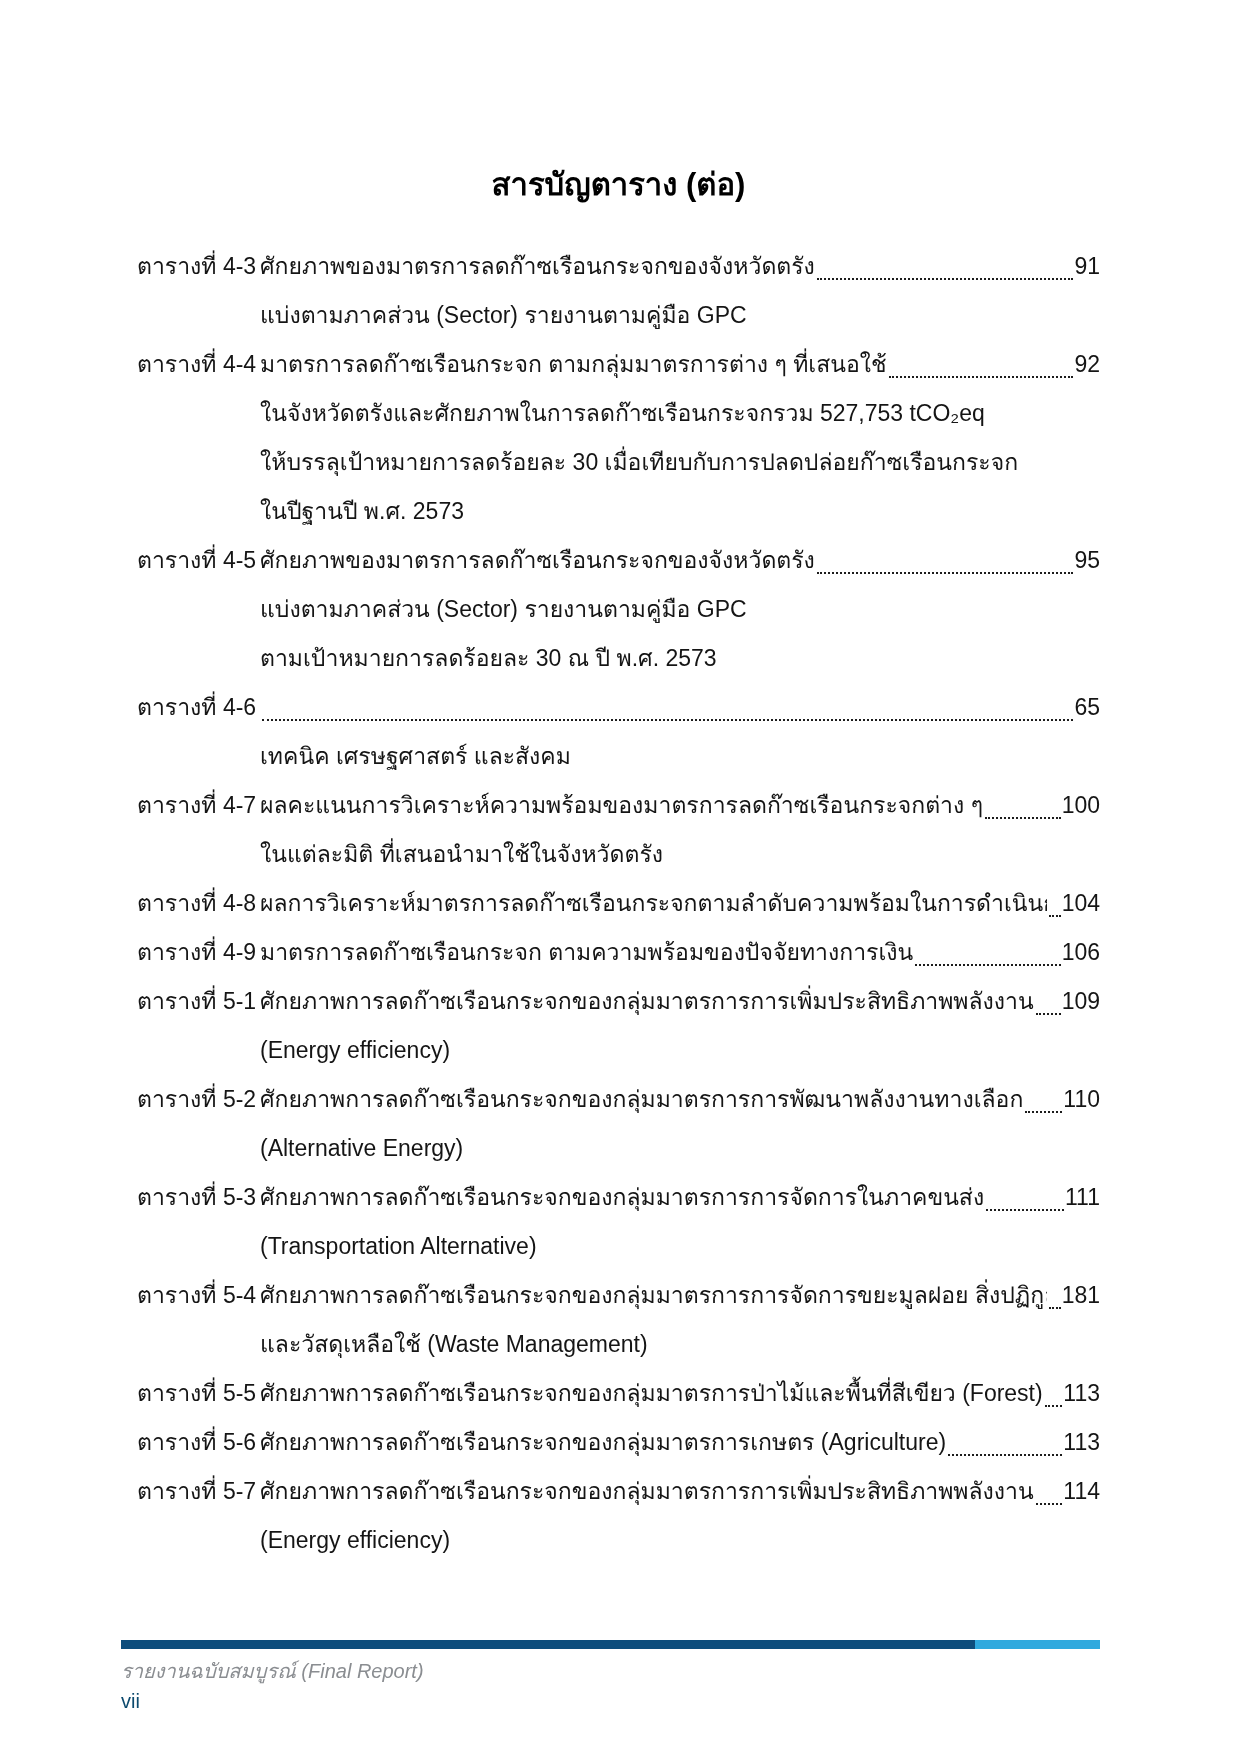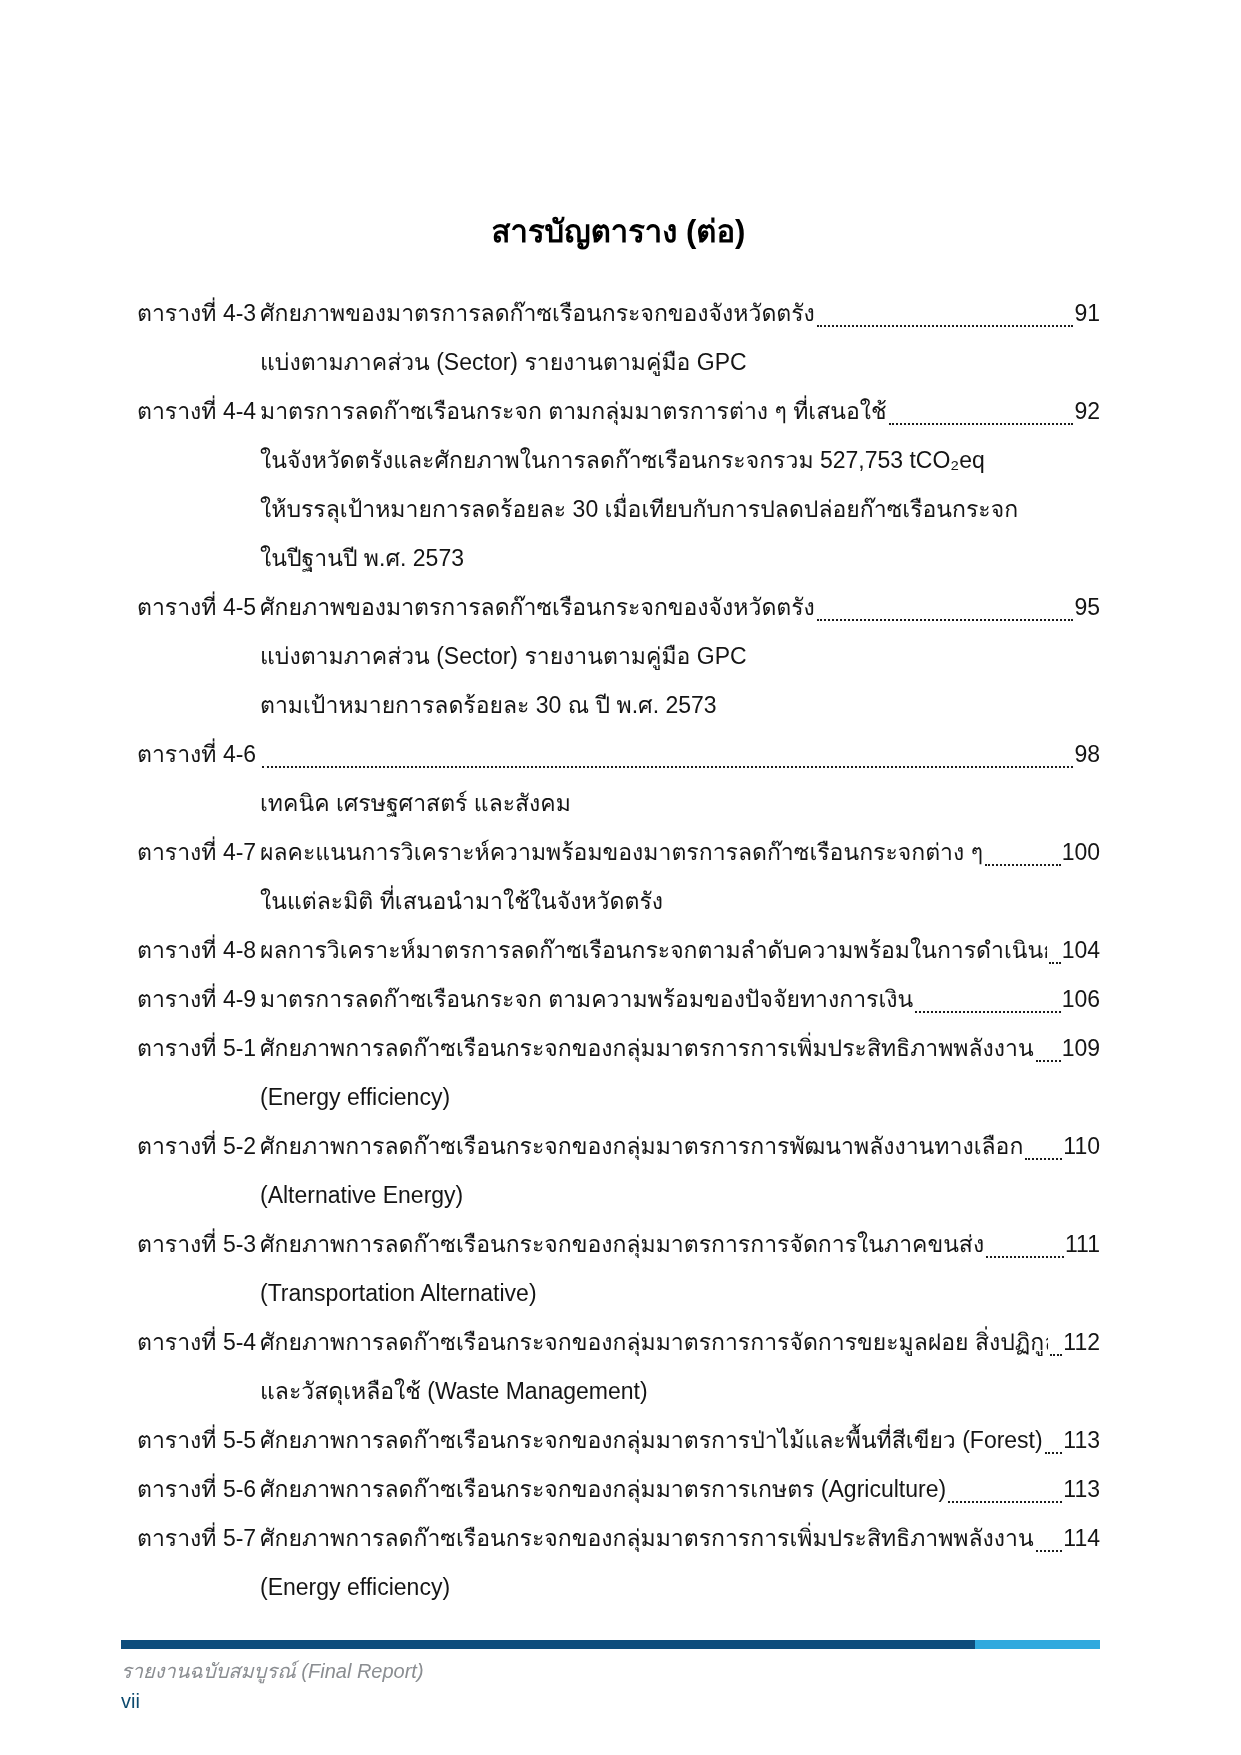--- a/index.html
+++ b/index.html
@@ -8,21 +8,20 @@
     width: 1241px;
     height: 1755px;
     margin: 0 auto;
     background: #ffffff;
     font-family: "Liberation Sans", sans-serif;
     color: #151515;
     overflow: hidden;
   }
   .content {
     padding: 162px 141px 0 137px; 
-    margin-top: 47px;
   }
   .doc-title {
     margin: 0;
     font-size: 31px;
     font-weight: bold;
     line-height: 46px;
     text-align: center;
     color: #000000;
   }
   .toc { margin-top: 34px; }
@@ -136,21 +135,21 @@
     <span class="c-indent"></span>
     <span class="c-text">ตามเป้าหมายการลดร้อยละ 30 ณ ปี พ.ศ. 2573</span>
   </div>
 </div>
   </div>
 
   <div class="entry">
     <div class="line main-line">
       <span class="e-label">ตารางที่ 4-6</span>
       <span class="leader"></span>
-      <span class="e-page">98</span>
+      <span class="e-page">65</span>
     </div>
     <div class="e-conts">
   <div class="line cont-line">
     <span class="c-indent"></span>
     <span class="c-text">เทคนิค เศรษฐศาสตร์ และสังคม</span>
   </div>
 </div>
   </div>
 
   <div class="entry">
@@ -231,21 +230,21 @@
     <span class="c-text">(Transportation Alternative)</span>
   </div>
 </div>
   </div>
 
   <div class="entry">
     <div class="line main-line">
       <span class="e-label">ตารางที่ 5-4</span>
       <span class="e-text">ศักยภาพการลดก๊าซเรือนกระจกของกลุ่มมาตรการการจัดการขยะมูลฝอย สิ่งปฏิกูล</span>
       <span class="leader"></span>
-      <span class="e-page">112</span>
+      <span class="e-page">181</span>
     </div>
     <div class="e-conts">
   <div class="line cont-line">
     <span class="c-indent"></span>
     <span class="c-text">และวัสดุเหลือใช้ (Waste Management)</span>
   </div>
 </div>
   </div>
 
   <div class="entry">

